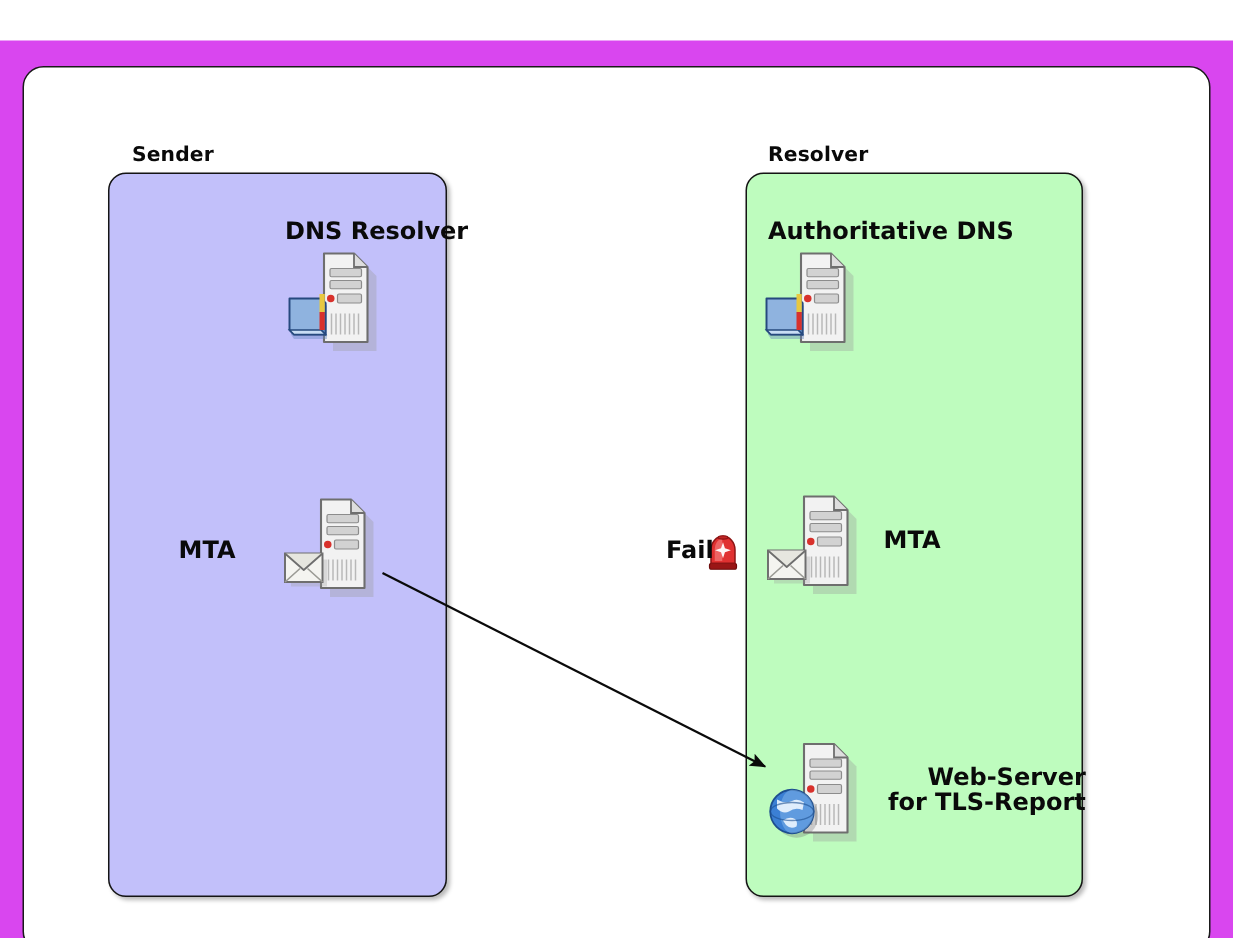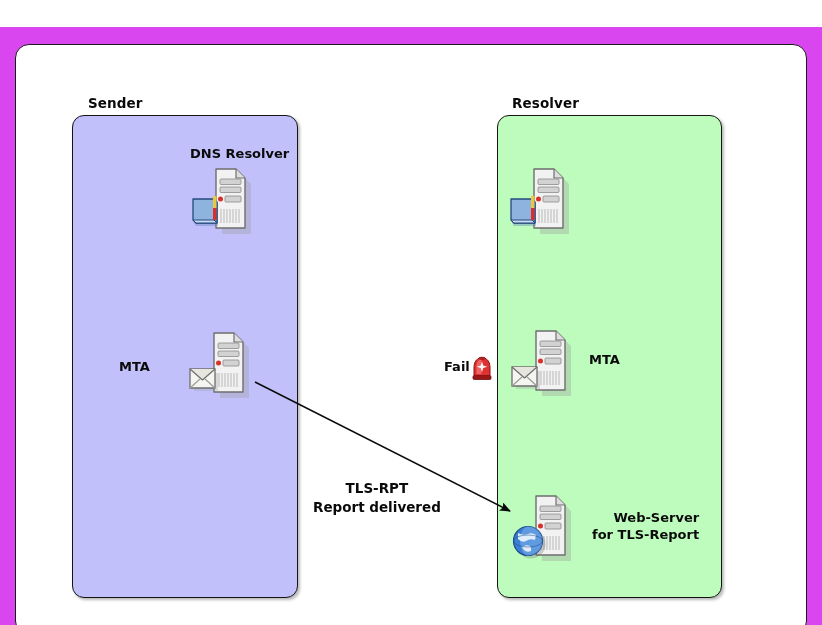--- a/index.html
+++ b/index.html
@@ -62,21 +62,21 @@
     color: #0a0a0a;
     letter-spacing: 0.1px;
     white-space: nowrap;
   }
   .zone-title-sender   { left: 88px;  top: 68px; }
   .zone-title-receiver { left: 512px; top: 68px; }
 
   
   .node-label {
     position: absolute;
-    font-size: 13px;
+    font-size: 16px;
     font-weight: bold;
     color: #0a0a0a;
     line-height: 17px;
     white-space: nowrap;
   }
   .lbl-dns-resolver      { left: 190px; top: 118px; }
   .lbl-authoritative-dns { left: 512px; top: 118px; }
   .lbl-mta-sender        { left: 119px; top: 331px; }
   .lbl-mta-receiver      { left: 589px; top: 324px; }
   .lbl-webserver {
@@ -303,30 +303,27 @@
       <g fill="#ffffff" opacity="0.95">
         <path d="M12,7.5 l1.3,4 l4,1.3 l-4,1.3 l-1.3,4 l-1.3,-4 l-4,-1.3 l4,-1.3 Z"></path>
       </g>
 
       <ellipse cx="12" cy="4.3" rx="3.2" ry="1.1" fill="#c02525" stroke="#8c1414" stroke-width="0.7"></ellipse>
     </svg>
   </div>
 
   <div class="node-label lbl-dns-resolver">DNS Resolver</div>
 
+  <div class="node-label lbl-authoritative-dns">Authoritative DNS</div>
 
   <div class="node-label lbl-mta-sender">MTA</div>
 
   <div class="node-label lbl-mta-receiver">MTA</div>
 
   <div class="node-label lbl-webserver">
     <div>Web-Server</div>
     <div>for TLS-Report</div>
   </div>
 
   <div class="node-label lbl-fail">Fail</div>
 
-  <div class="edge-label lbl-tlsrpt">
-    <div>TLS-RPT</div>
-    <div>Report delivered</div>
-  </div>
 
 </div>
 
 </body></html>

